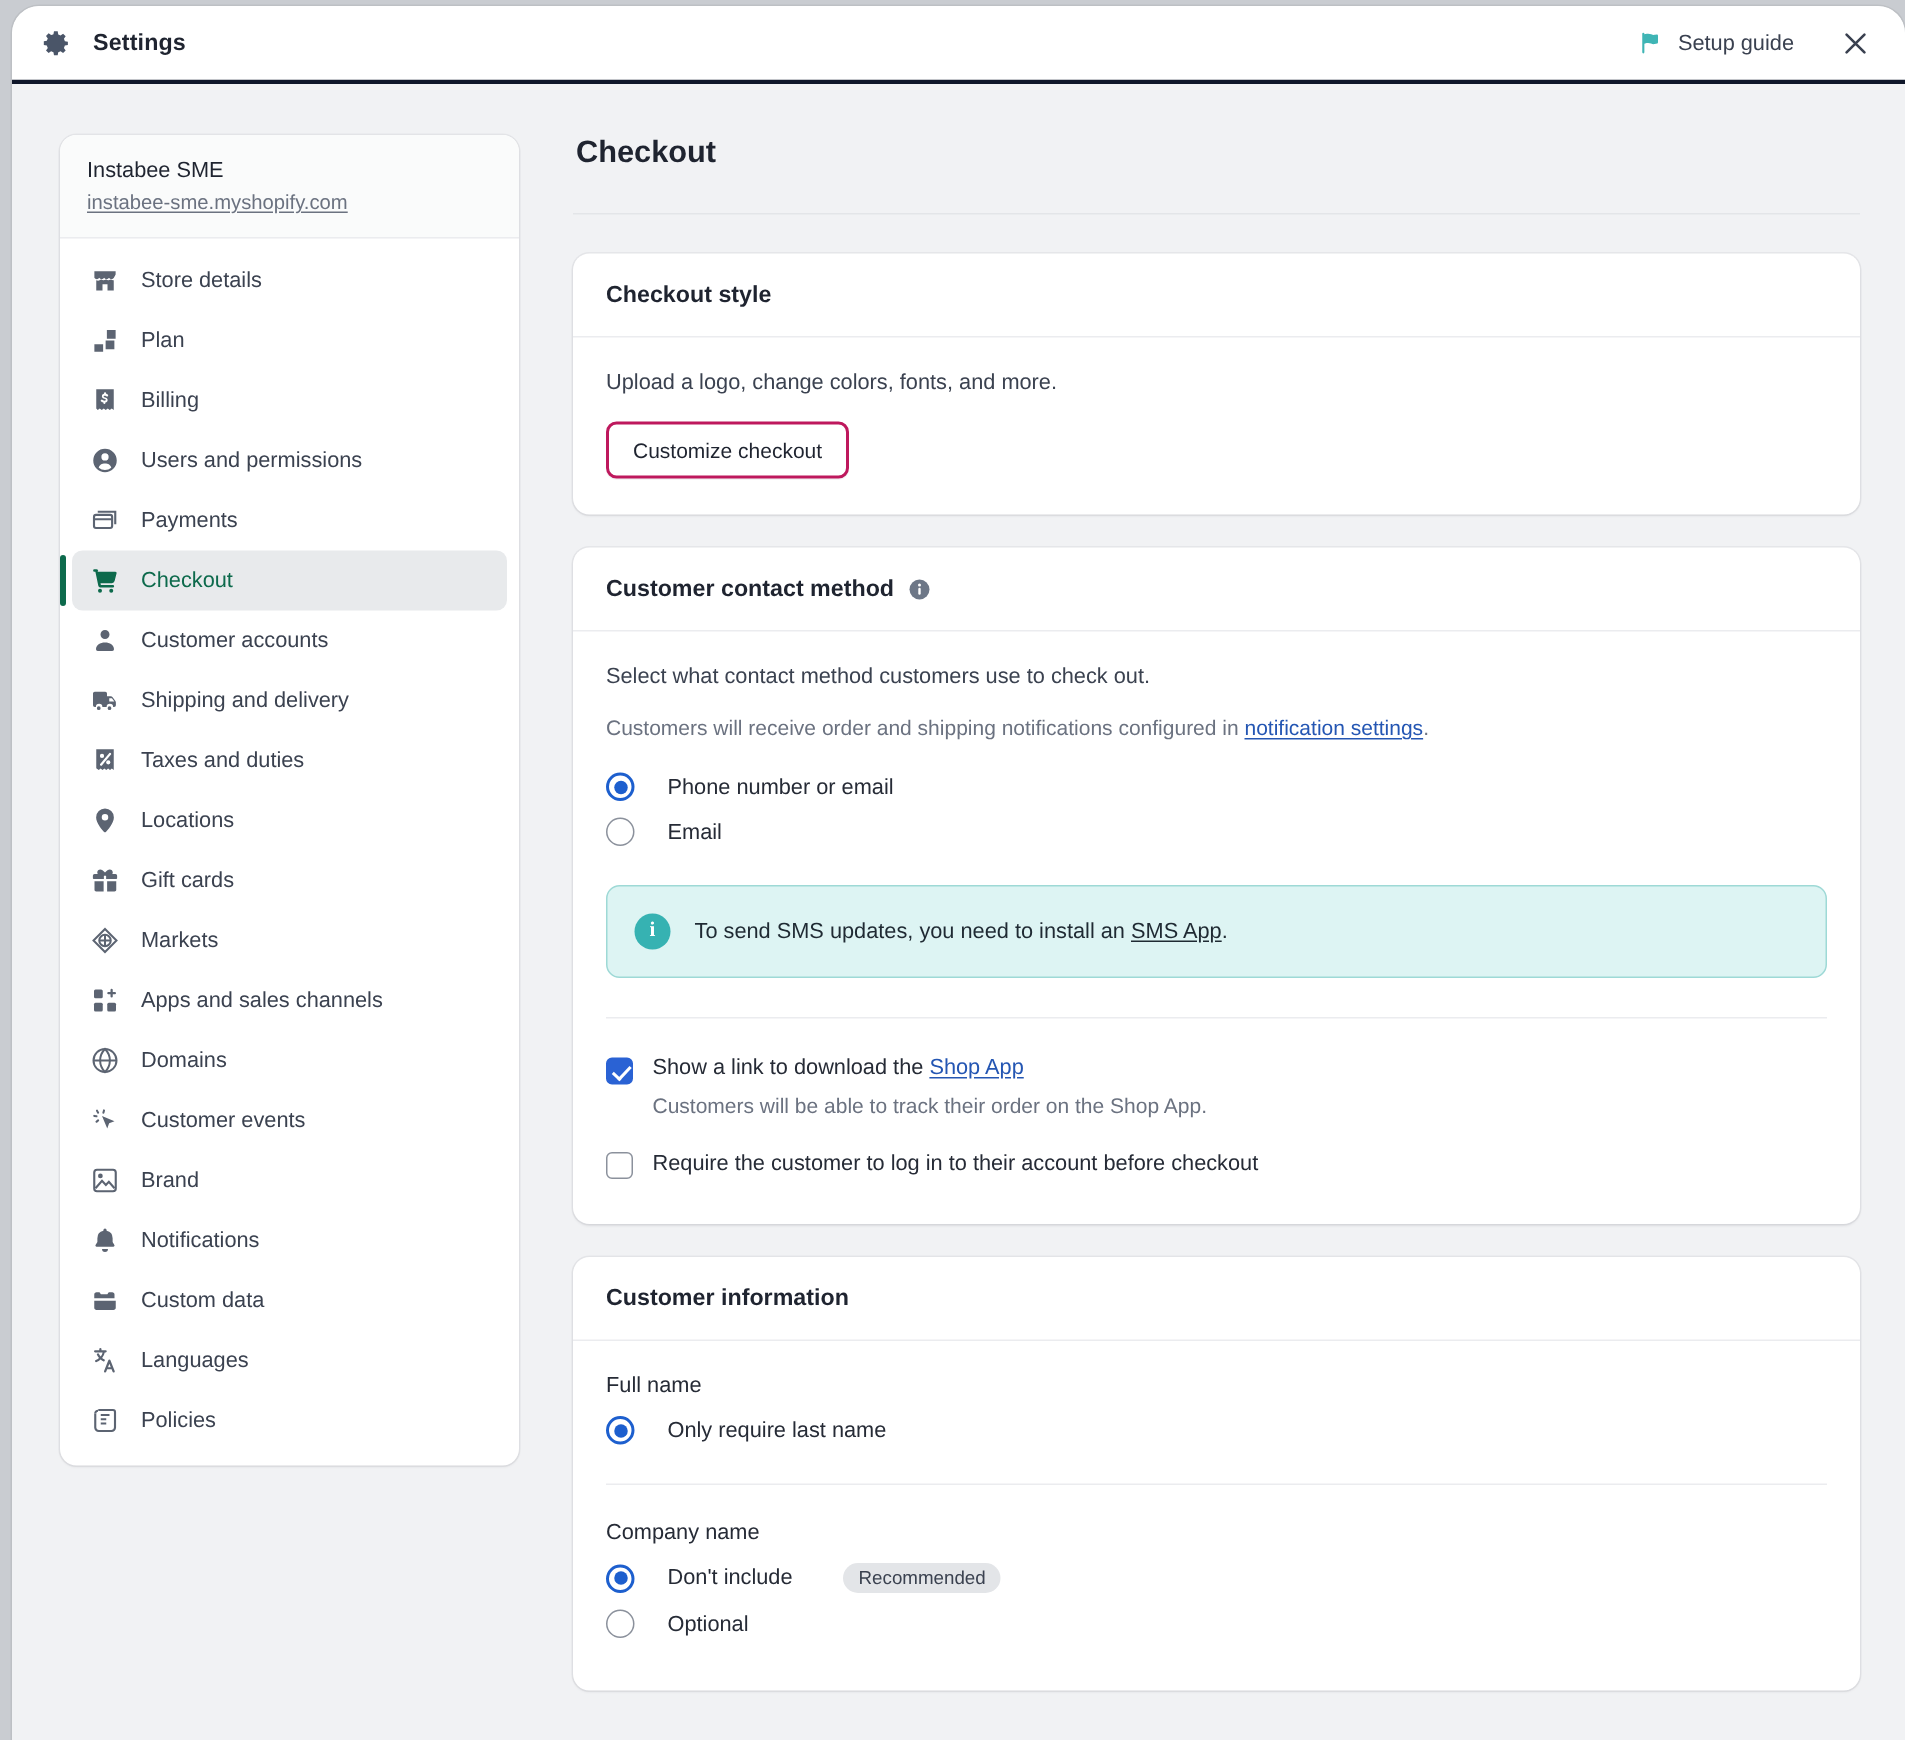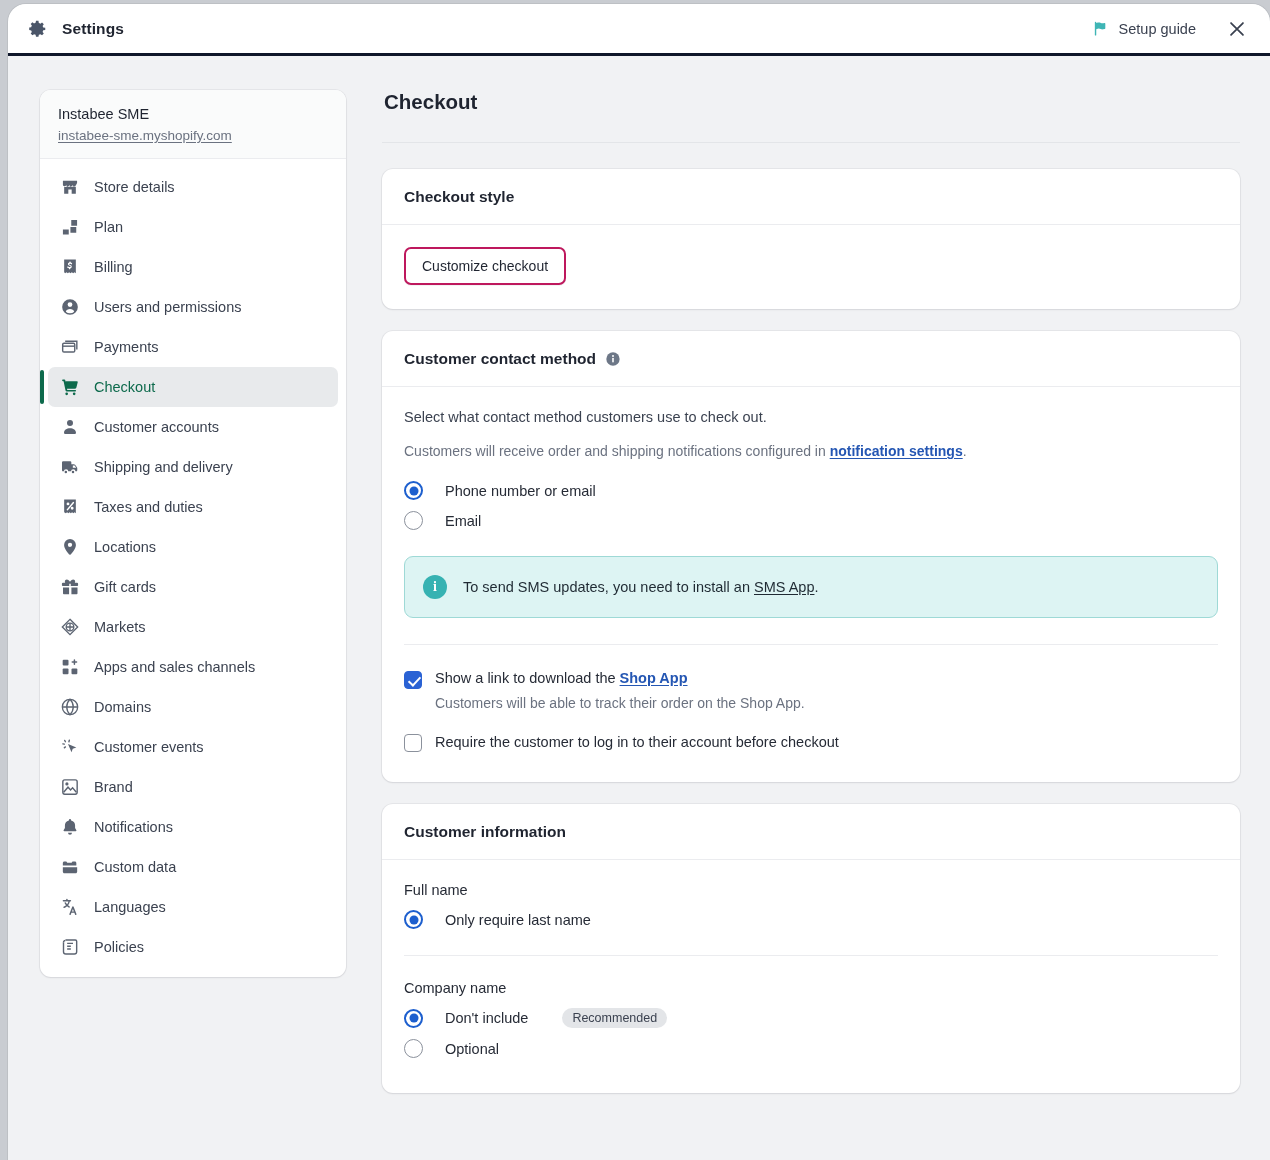--- a/index.html
+++ b/index.html
@@ -97,21 +97,21 @@
     border-bottom: 1px solid #ebecef;
     display: flex; align-items: center; gap: 9px;
   }
   .card-title { font-size: 15.5px; font-weight: 700; color: #1f2430; }
   .info-dot { width: 16px; height: 16px; display: block; color: #6d7787; }
   .card-body { padding: 22px 22px 24px 22px; }
 
   .muted-line { font-size: 14.5px; color: #3b4250; margin-bottom: 18px; }
   .sub-line { font-size: 14px; color: #6b7280; margin-bottom: 22px; }
   .sub-line a, .inline-link {
-    color: #2456b3; text-decoration: underline; text-underline-offset: 2px; cursor: pointer; font-weight: bold;
+    color: #2456b3; text-decoration: underline; text-underline-offset: 2px; cursor: pointer;
   }
 
   .btn {
     display: inline-block;
     padding: 9px 16px;
     font-size: 14px; color: #1f2430;
     background: #ffffff;
     border: 2px solid #be185d;
     border-radius: 7px;
     box-shadow: 0 1px 0 rgba(22,29,37,0.05);
@@ -417,20 +417,21 @@
 
     <div class="main">
       <h1 class="page-title">Checkout</h1>
       <div class="divider-top"></div>
 
       <div class="card">
         <div class="card-head">
           <span class="card-title">Checkout style</span>
         </div>
         <div class="card-body">
+          <div class="muted-line">Upload a logo, change colors, fonts, and more.</div>
           <button class="btn">Customize checkout</button>
         </div>
       </div>
 
       <div class="card">
         <div class="card-head">
           <span class="card-title">Customer contact method</span>
           <span>
             <svg class="info-dot" viewBox="0 0 24 24" fill="currentColor">
                 <circle cx="12" cy="12" r="10"></circle>

